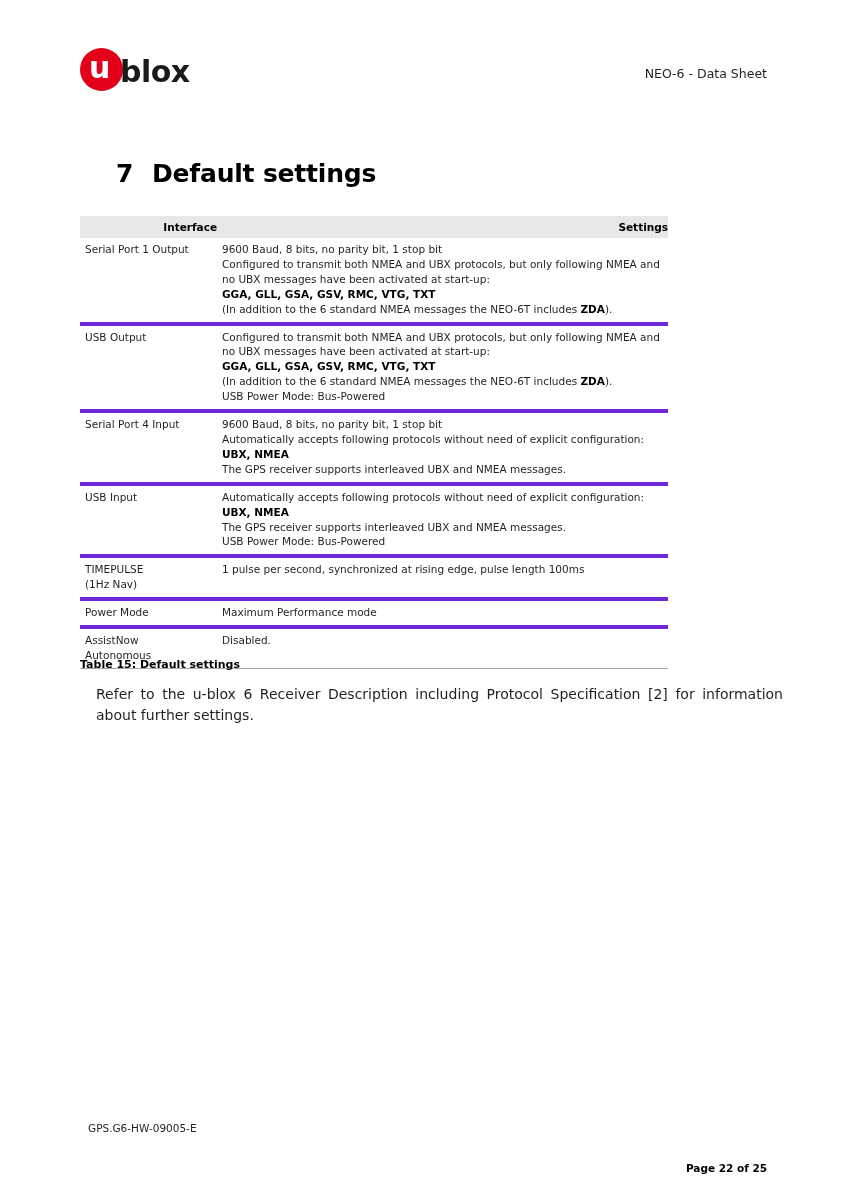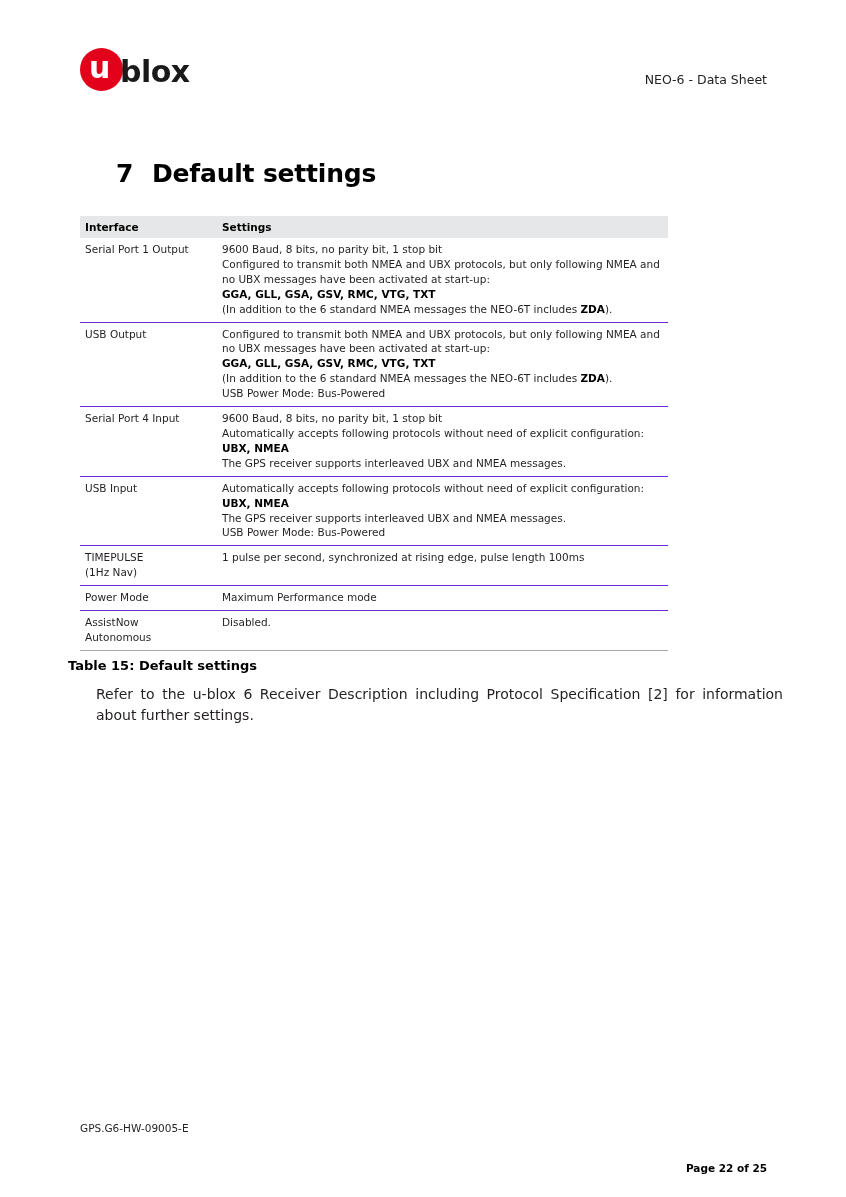--- a/index.html
+++ b/index.html
@@ -63,21 +63,21 @@
     top: 10px;
     font-family: "DejaVu Sans", sans-serif;
     font-size: 30px;
     font-weight: bold;
     color: #1a1a1a;
     letter-spacing: -0.5px;
   }
   .header-right {
     position: absolute;
     right: 0;
-    top: 28px;
+    top: 22px;
     font-size: 12.5px;
     color: #231f20;
     text-align: center;
     white-space: nowrap;
   }
 
   
   .section-title {
     position: absolute;
     left: 80px;
@@ -100,53 +100,53 @@
     top: 216px;
     width: 588px;
   }
   table.settings {
     border-collapse: collapse;
     width: 588px;
     table-layout: fixed;
   }
   table.settings th {
     background: #e6e7e8;
-    text-align: left;
+    text-align: right;
     font-size: 10.5px;
     font-weight: bold;
     padding: 5px 0 5px 5px;
     color: #000;
     border: none;
   }
   table.settings td {
     vertical-align: top;
     font-size: 10.5px;
     padding: 4px 6px 5px 5px;
-    border-top: 1px solid #6d28d9;
+    border-top: 4px solid #6d28d9;
     line-height: 1.42;
     color: #231f20;
   }
   table.settings tr.first-body td {
     border-top: none;
   }
   table.settings td.col1 {
     width: 132px;
     color: #231f20;
   }
   table.settings tr:last-child td {
     border-bottom: 1px solid #a7a9ac;
   }
   .hdr-row th.col1 { width: 132px; }
   b.strong { font-weight: bold; color: #000; }
 
   .caption {
     position: absolute;
-    left: 68px;
+    left: 80px;
     width: 588px;
-    font-size: 13px;
+    font-size: 11px;
     font-weight: bold;
     color: #000;
   }
 
   .body-para {
     position: absolute;
     left: 96px;
     width: 687px;
     font-size: 14px;
     line-height: 1.5;
@@ -158,21 +158,21 @@
   .footer {
     position: absolute;
     left: 80px;
     top: 1122px;
     width: 687px;
     font-size: 10.5px;
     color: #231f20;
   }
   .footer-left {
     position: absolute;
-    left: 0;
+    left: 8px;
     top: 0;
   }
   .footer-right {
     position: absolute;
     right: 0;
     top: 0;
     font-weight: bold;
     color: #000;
     margin-top: 40px;
   }

